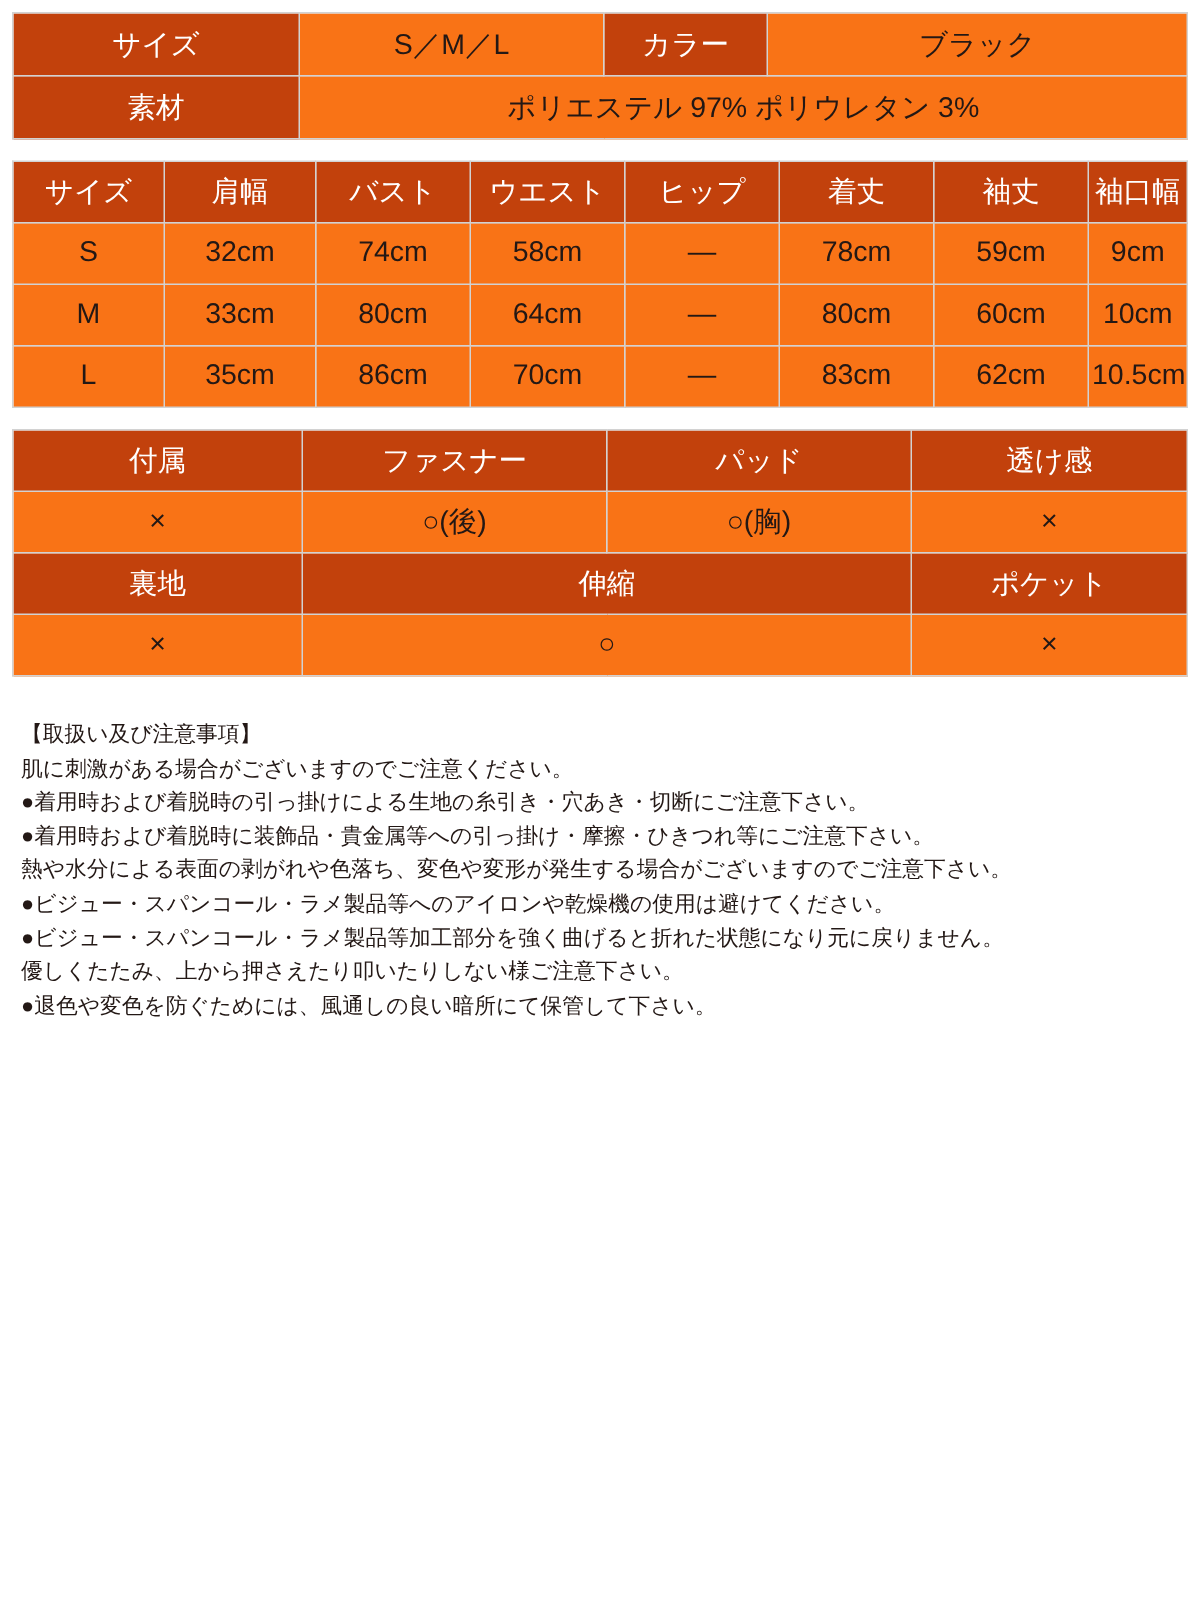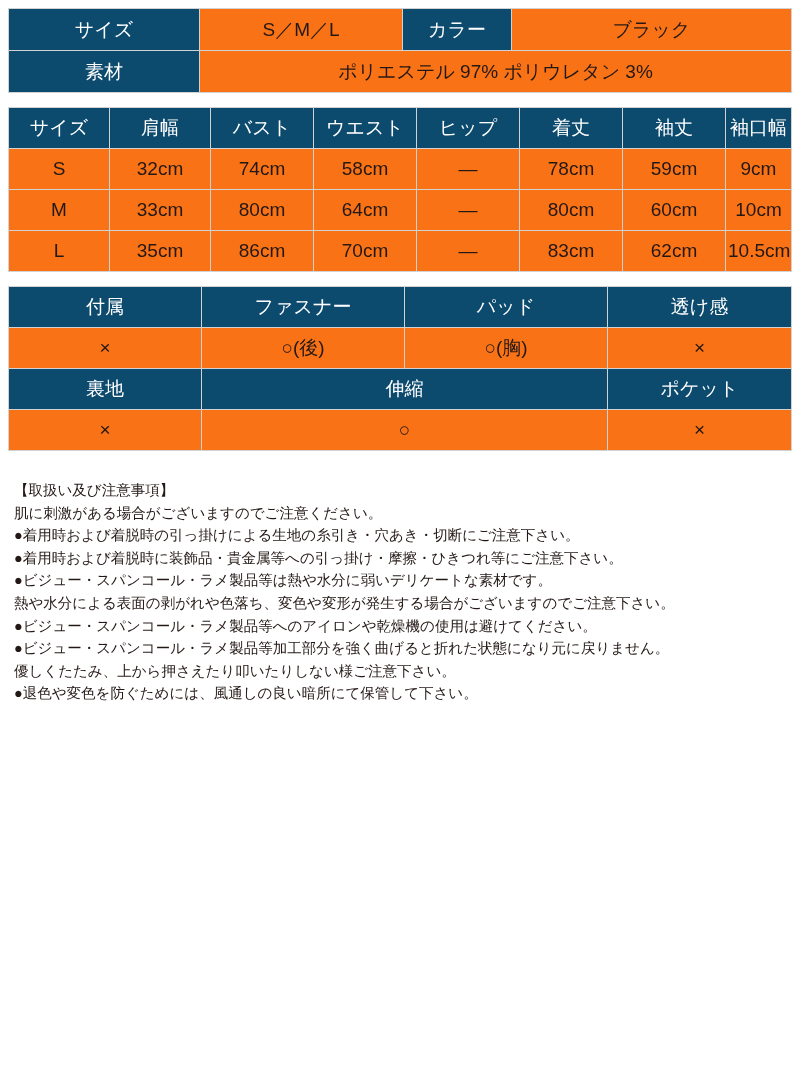--- a/index.html
+++ b/index.html
@@ -32,21 +32,21 @@
     text-align: center;
     vertical-align: middle;
     font-weight: normal;
     font-size: 19px;
     height: 40px;
     padding: 0 2px;
     color: #231815;
     background: #f97316;
   }
   .hd {
-    background: #0c4a6e;
+    background: #c2410c;
     color: #ffffff;
     font-size: 19px;
   }
 
   
   .spec td { height: 41px; }
   .gap-14 { height: 14px; }
 
   
   .sizes th { height: 40px; }
@@ -156,21 +156,20 @@
       <td>×</td>
     </tr>
   </tbody>
     </table>
 
   <div class="notes">
     <div>【取扱い及び注意事項】</div>
     <div>肌に刺激がある場合がございますのでご注意ください。</div>
     <div>●着用時および着脱時の引っ掛けによる生地の糸引き・穴あき・切断にご注意下さい。</div>
     <div>●着用時および着脱時に装飾品・貴金属等への引っ掛け・摩擦・ひきつれ等にご注意下さい。</div>
-    <div>●ビジュー・スパンコール・ラメ製品等は熱や水分に弱いデリケートな素材です。</div>
     <div>熱や水分による表面の剥がれや色落ち、変色や変形が発生する場合がございますのでご注意下さい。</div>
     <div>●ビジュー・スパンコール・ラメ製品等へのアイロンや乾燥機の使用は避けてください。</div>
     <div>●ビジュー・スパンコール・ラメ製品等加工部分を強く曲げると折れた状態になり元に戻りません。</div>
     <div>優しくたたみ、上から押さえたり叩いたりしない様ご注意下さい。</div>
     <div>●退色や変色を防ぐためには、風通しの良い暗所にて保管して下さい。</div>
   </div>
 
 </div>
 
 </body></html>

